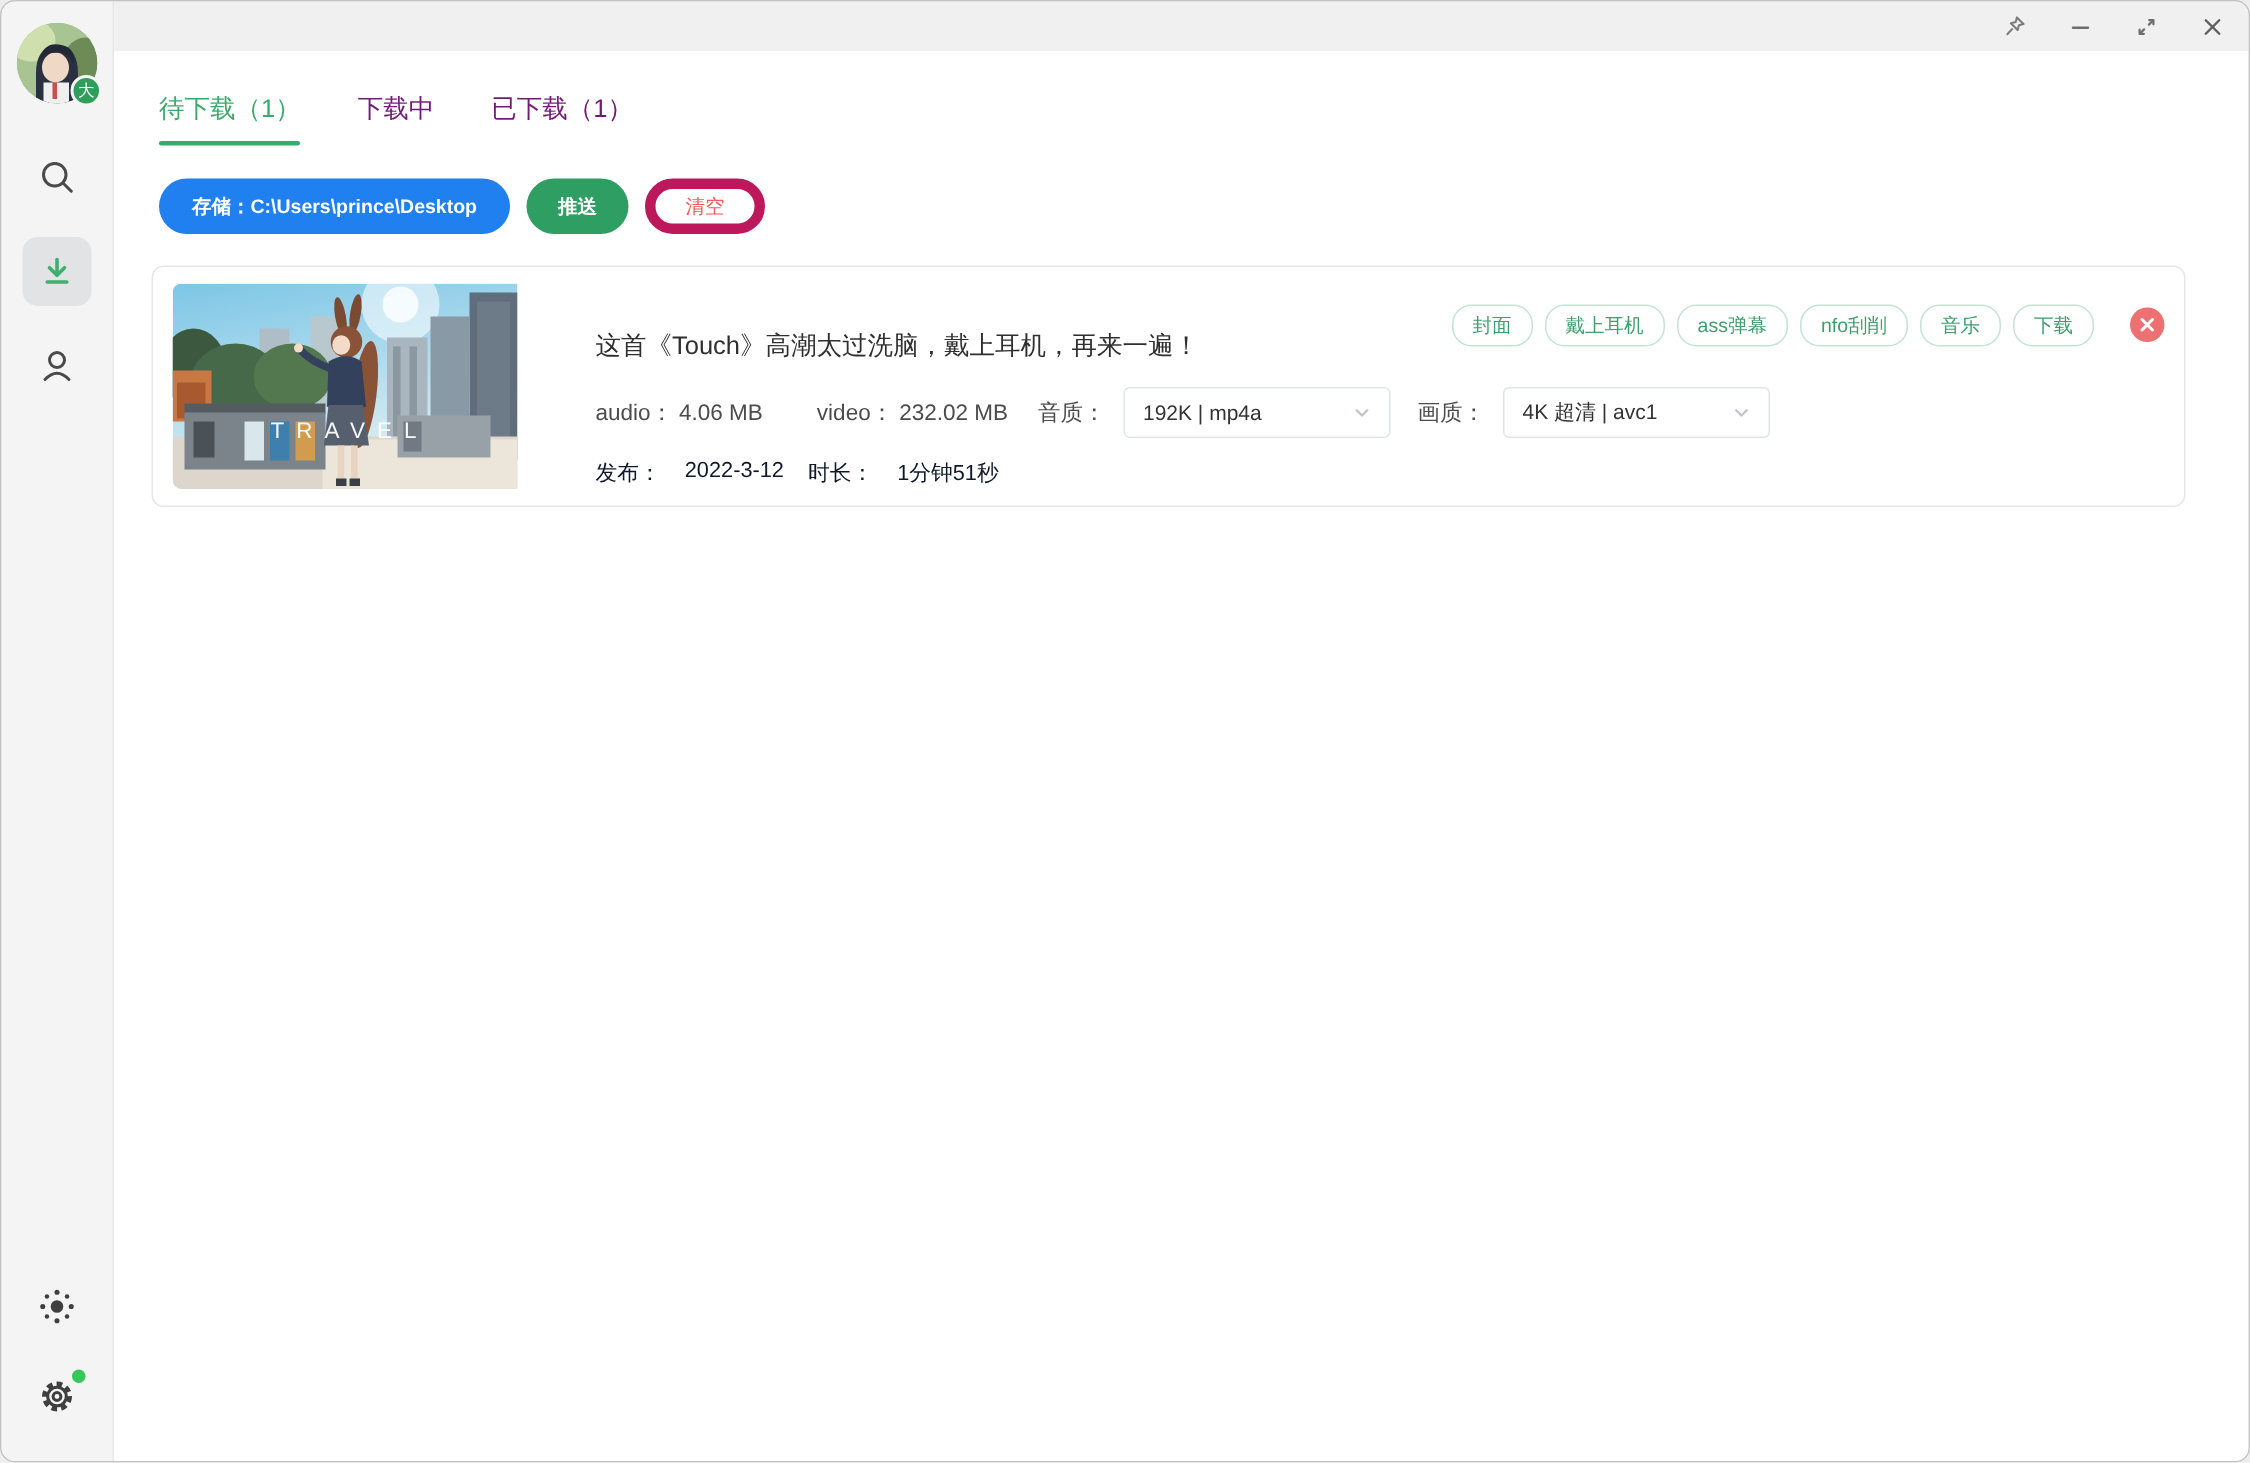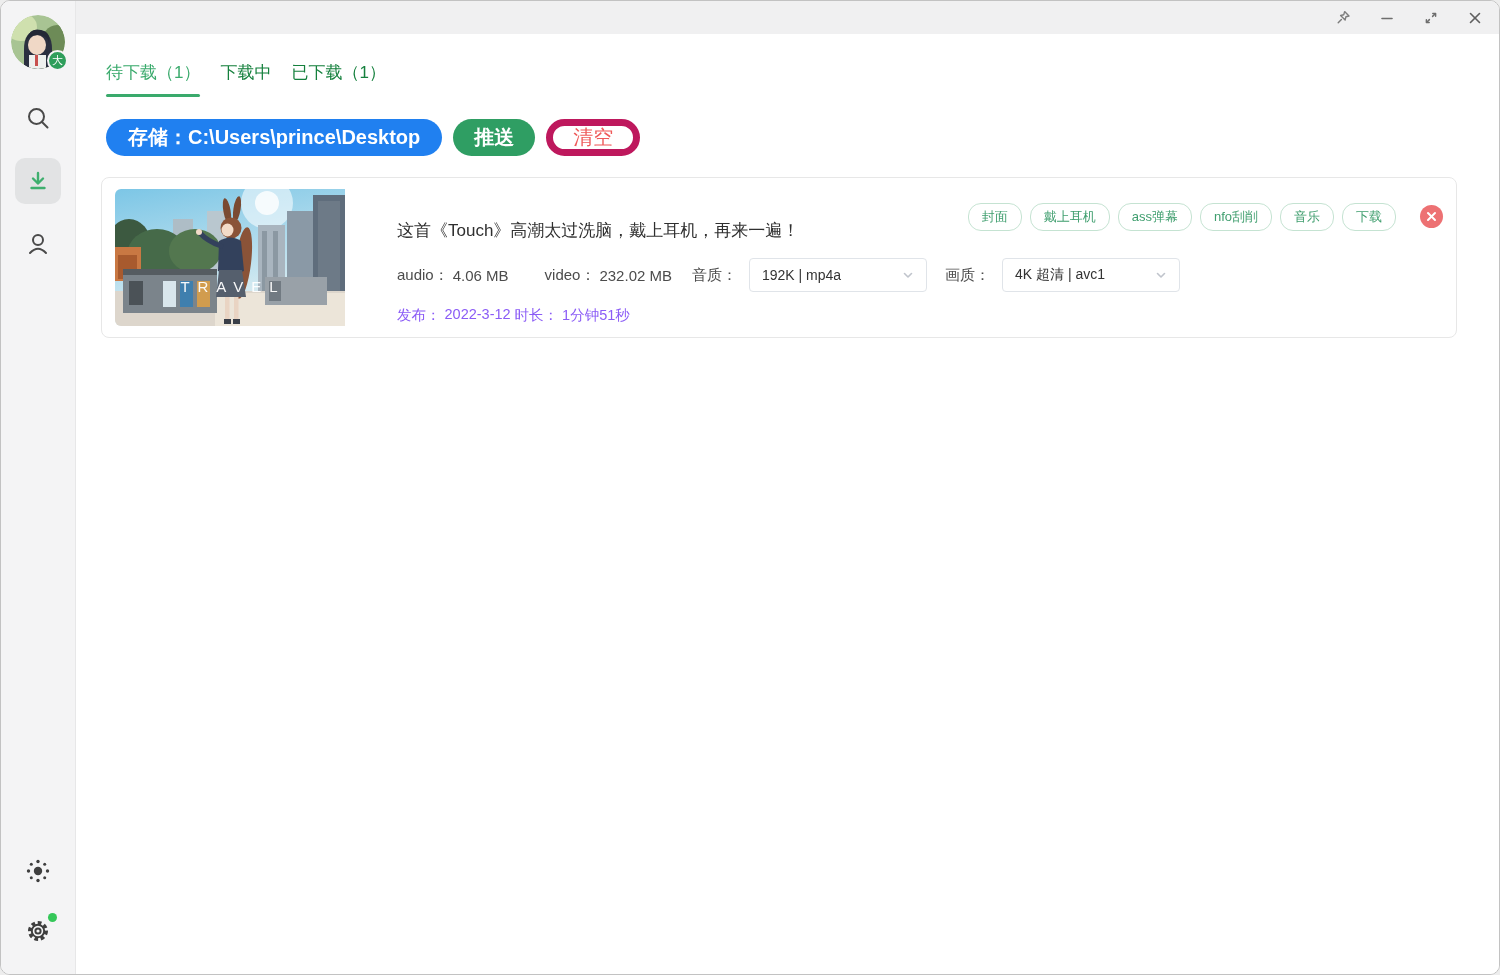--- a/index.html
+++ b/index.html
@@ -17,48 +17,48 @@
   .gear-wrap{position:relative;}
   .gear-dot{position:absolute;top:-1px;right:-2px;width:9px;height:9px;border-radius:50%;background:#35c759;}
 
   
   .main{flex:1;display:flex;flex-direction:column;min-width:0;}
   .titlebar{height:33px;background:#f0f0f1;display:flex;align-items:center;justify-content:flex-end;gap:28px;padding-right:16px;flex-shrink:0;}
   .tb-icon{width:16px;height:16px;display:flex;align-items:center;justify-content:center;cursor:pointer;}
   .content{flex:1;background:#fff;padding:27px 42px 0 30px;}
 
   
-  .tabs{display:flex;gap:20px;}
-  .tab{font-size:17px;color:#15803d;padding-bottom:13px;position:relative;cursor:pointer;font-weight:500;}
+  .tabs{display:flex;gap:38px;}
+  .tab{font-size:17px;color:#701a75;padding-bottom:13px;position:relative;cursor:pointer;font-weight:500;}
   .tab.active{color:#3aaa6c;}
   .tab.active::after{content:"";position:absolute;left:0;right:0;bottom:0;height:3px;border-radius:2px;background:#3aaa6c;}
 
   
   .toolbar{margin-top:22px;display:flex;align-items:center;gap:11px;}
-  .btn{height:37px;border-radius:19px;display:flex;align-items:center;font-size:20px;cursor:pointer;border:none;white-space:nowrap;}
+  .btn{height:37px;border-radius:19px;display:flex;align-items:center;font-size:13px;cursor:pointer;border:none;white-space:nowrap;}
   .btn-storage{background:#2080f0;color:#fff;font-weight:bold;padding:0 22px;}
   .btn-push{background:#2f9e63;color:#fff;font-weight:bold;padding:0 21px;}
   .btn-clear{background:#fff;border:7px solid #be185d;color:#ef5a5a;padding:0 20px;}
 
   
   .card{margin-top:21px;margin-left:-5px;border:1px solid #e7e7e7;border-radius:8px;background:#fff;padding:11px 13px;display:flex;gap:22px;}
   .thumb{width:260px;height:137px;border-radius:6px;overflow:hidden;flex-shrink:0;}
   .thumb svg{display:block;}
   .info{flex:1;min-width:0;padding-top:2px;}
   .info-top{display:flex;align-items:center;}
   .title{flex:1;font-size:17px;color:#2f2f2f;white-space:nowrap;overflow:hidden;margin-top:28px;}
   .tags{display:flex;align-items:center;gap:8px;}
   .tag{height:28px;padding:0 13px;border:1px solid #c5e3d2;border-radius:13px;background:#fff;color:#3f9e6e;font-size:13px;display:flex;align-items:center;cursor:pointer;white-space:nowrap;}
   .close-btn{width:23px;height:23px;border-radius:50%;background:#ed7173;margin-left:24px;display:flex;align-items:center;justify-content:center;cursor:pointer;flex-shrink:0;}
   .row-media{margin-top:16px;display:flex;align-items:center;font-size:15px;color:#4c4c4c;}
   .m-label{white-space:nowrap;}
   .m-val{margin-left:4px;white-space:nowrap;}
   .gap36{width:36px;} .gap20{width:20px;} .gap18{width:18px;}
   .select{width:178px;height:34px;margin-left:12px;border:1px solid #e0e4e9;border-radius:4px;background:#fff;display:flex;align-items:center;justify-content:space-between;padding:0 12px;font-size:14px;color:#333;cursor:pointer;}
-  .row-meta{margin-top:14px;font-size:14.5px;color:#8b5cf6;display:flex;gap:4px;white-space:nowrap;}
+  .row-meta{margin-top:14px;font-size:14.5px;color:#0f172a;display:flex;gap:16px;white-space:nowrap;}
   .row-meta.second{margin-top:9px;}
 </style>
 </head>
 <body>
 
 <div class="window">
 
   <aside class="sidebar">
     <div class="avatar">
       <svg viewBox="0 0 54 54">

